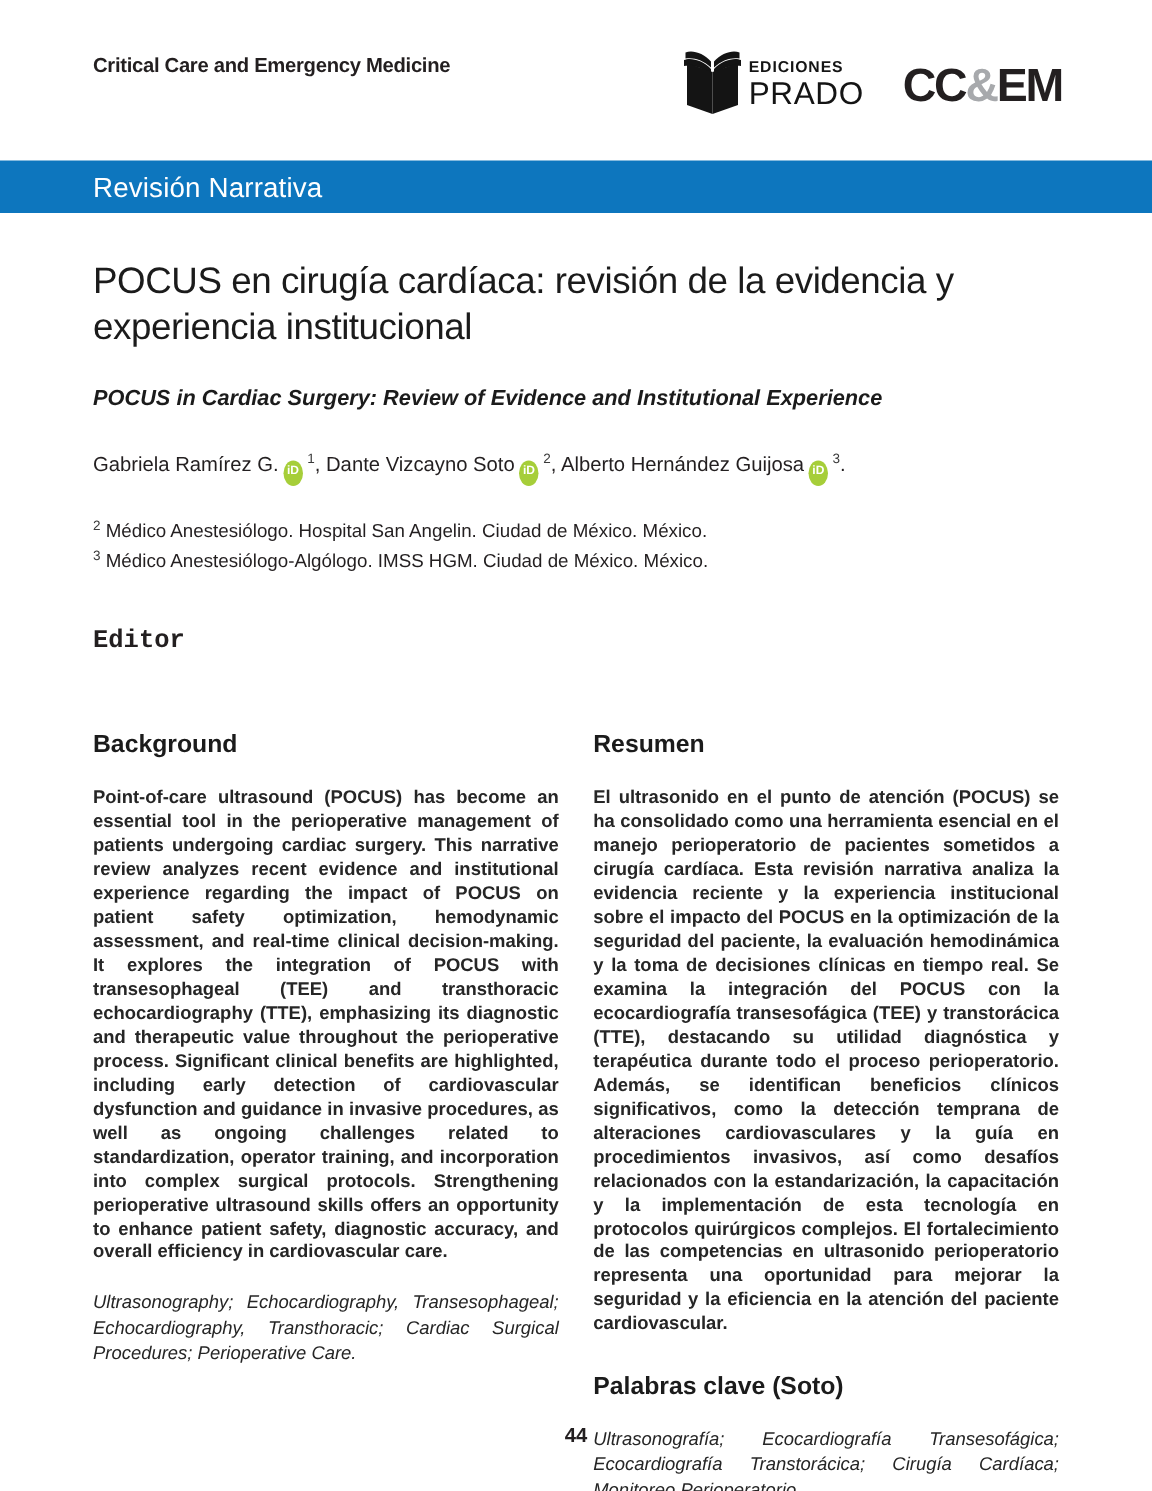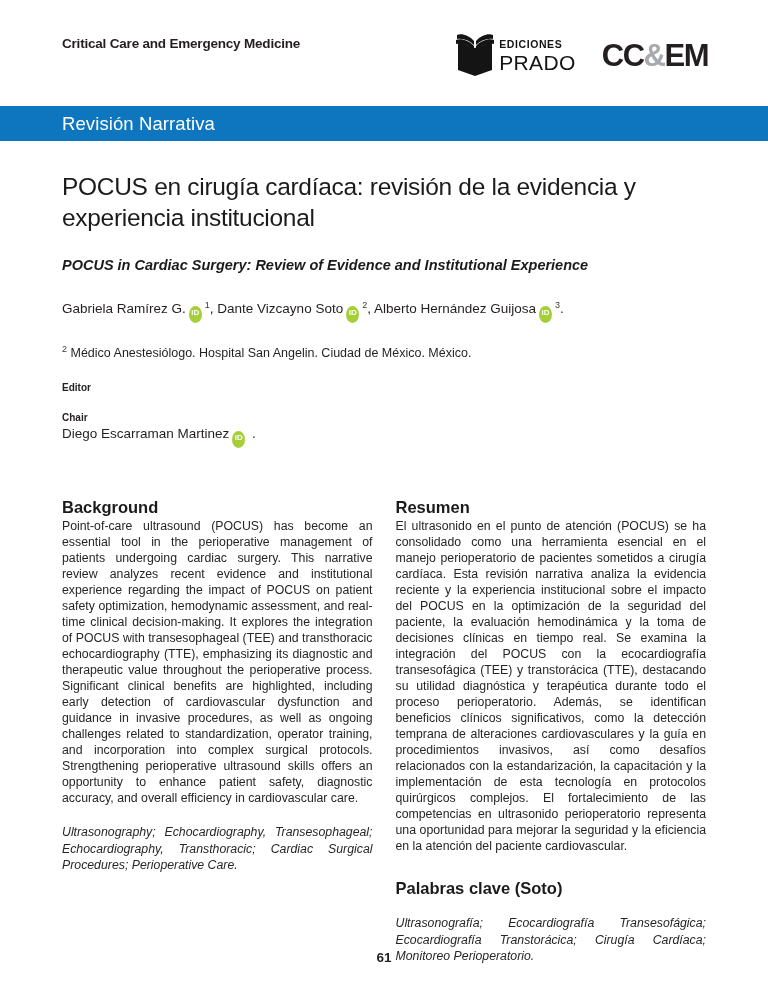--- a/index.html
+++ b/index.html
@@ -111,36 +111,37 @@
     line-height: 13px;
     vertical-align: -2px;
     margin: 0 3px;
   }
   sup { font-size: 9px; color: #3a3a3a; }
   .affiliations {
     margin-top: 20px;
     font-size: 12.5px;
     line-height: 1.55;
   }
-  .role-label { font-weight: 700; font-size: 10px; margin-top: 19px; }
+  .role-label { font-weight: 700; font-size: 17px; margin-top: 33px; font-family: Liberation Mono, monospace; }
   .role-names { font-size: 13.5px; margin-top: 3px; }
   
   .columns {
     display: flex;
     gap: 23px;
     margin-top: 50px;
   }
   .col { flex: 1; min-width: 0; }
   .col-heading { font-size: 16.5px; font-weight: 700; color: #1b1b1b; }
   .abstract-body {
-    margin-top: 2px;
+    margin-top: 18px;
     font-size: 12.3px;
     line-height: 1.3;
     text-align: justify;
     color: #262626;
+    font-weight: bold;
   }
   .kw-heading { margin-top: 24px; }
   .keywords {
     margin-top: 17px;
     font-size: 12.3px;
     font-style: italic;
     line-height: 1.35;
     text-align: justify;
     color: #262626;
   }
@@ -191,44 +192,41 @@
 
   <main class="content">
 
     <h1 class="title">POCUS en cirugía cardíaca: revisión de la evidencia y experiencia institucional</h1>
     <h2 class="subtitle">POCUS in Cardiac Surgery: Review of Evidence and Institutional Experience</h2>
 
     <p class="authors"><span><span>Gabriela Ramírez G.</span><span class="orcid">iD</span><sup>1</sup><span>, </span></span><span><span>Dante Vizcayno Soto</span><span class="orcid">iD</span><sup>2</sup><span>, </span></span><span><span>Alberto Hernández Guijosa</span><span class="orcid">iD</span><sup>3</sup><span>.</span></span></p>
 
     <div class="affiliations">
       <div><sup>2</sup> <span>Médico Anestesiólogo. Hospital San Angelin. Ciudad de México. México.</span></div>
+      <div><sup>3</sup> <span>Médico Anestesiólogo-Algólogo. IMSS HGM. Ciudad de México. México.</span></div>
     </div>
 
     <div class="role-block">
       <div class="role-label">Editor</div>
     </div>
 
-    <div class="role-block">
-      <div class="role-label">Chair</div>
-      <p class="role-names"><span>Diego Escarraman Martinez</span><span class="orcid">iD</span><span> .</span></p>
-    </div>
 
     <div class="columns">
       <section class="col">
         <h3 class="col-heading">Background</h3>
         <p class="abstract-body">Point-of-care ultrasound (POCUS) has become an essential tool in the perioperative management of patients undergoing cardiac surgery. This narrative review analyzes recent evidence and institutional experience regarding the impact of POCUS on patient safety optimization, hemodynamic assessment, and real-time clinical decision-making. It explores the integration of POCUS with transesophageal (TEE) and transthoracic echocardiography (TTE), emphasizing its diagnostic and therapeutic value throughout the perioperative process. Significant clinical benefits are highlighted, including early detection of cardiovascular dysfunction and guidance in invasive procedures, as well as ongoing challenges related to standardization, operator training, and incorporation into complex surgical protocols. Strengthening perioperative ultrasound skills offers an opportunity to enhance patient safety, diagnostic accuracy, and overall efficiency in cardiovascular care.</p>
         <p class="keywords">Ultrasonography; Echocardiography, Transesophageal; Echocardiography, Transthoracic; Cardiac Surgical Procedures; Perioperative Care.</p>
       </section>
       <section class="col">
         <h3 class="col-heading">Resumen</h3>
         <p class="abstract-body">El ultrasonido en el punto de atención (POCUS) se ha consolidado como una herramienta esencial en el manejo perioperatorio de pacientes sometidos a cirugía cardíaca. Esta revisión narrativa analiza la evidencia reciente y la experiencia institucional sobre el impacto del POCUS en la optimización de la seguridad del paciente, la evaluación hemodinámica y la toma de decisiones clínicas en tiempo real. Se examina la integración del POCUS con la ecocardiografía transesofágica (TEE) y transtorácica (TTE), destacando su utilidad diagnóstica y terapéutica durante todo el proceso perioperatorio. Además, se identifican beneficios clínicos significativos, como la detección temprana de alteraciones cardiovasculares y la guía en procedimientos invasivos, así como desafíos relacionados con la estandarización, la capacitación y la implementación de esta tecnología en protocolos quirúrgicos complejos. El fortalecimiento de las competencias en ultrasonido perioperatorio representa una oportunidad para mejorar la seguridad y la eficiencia en la atención del paciente cardiovascular.</p>
         <h3 class="col-heading kw-heading">Palabras clave (Soto)</h3>
         <p class="keywords">Ultrasonografía; Ecocardiografía Transesofágica; Ecocardiografía Transtorácica; Cirugía Cardíaca; Monitoreo Perioperatorio.</p>
       </section>
     </div>
 
   </main>
 
   <footer class="page-footer">
-    <span class="page-num">61</span>
+    <span class="page-num">44</span>
   </footer>
 
 </div>
 
 </body></html>

